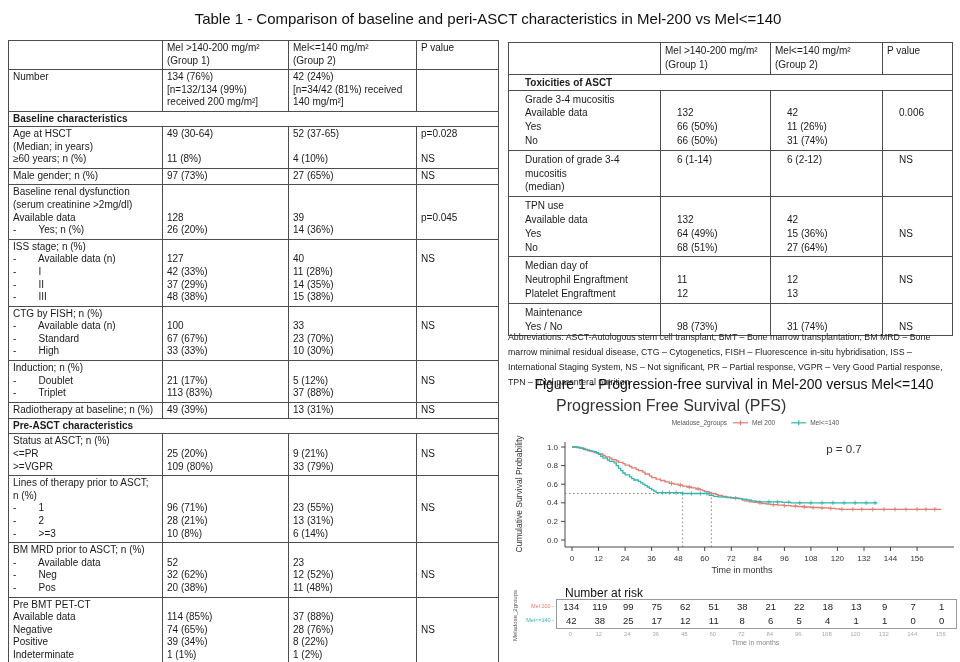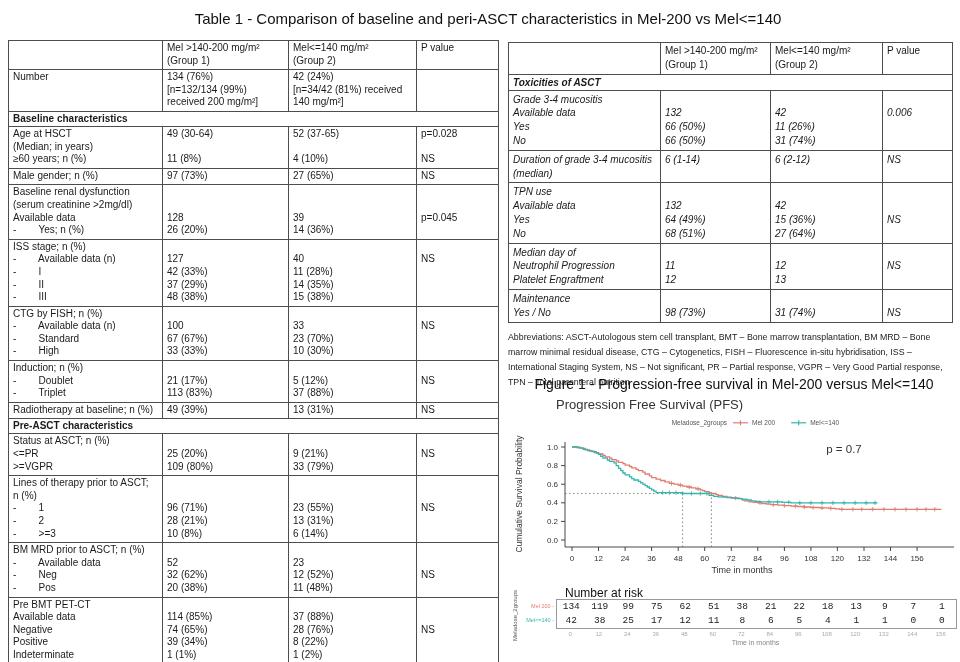--- a/index.html
+++ b/index.html
@@ -9,37 +9,37 @@
         font-size:15px;color:#111;margin-left:8px;}
   
   table.ctable{border-collapse:collapse;table-layout:fixed;background:#fff;}
   table.ctable td,table.ctable th{border:1px solid #4d4d4d;vertical-align:top;
         text-align:left;font-weight:normal;padding:1px 4px 2px 4px;font-size:10px;}
   table.ctable .ln{white-space:pre-wrap;line-height:12.6px;min-height:12.6px;}
   table.ctable td.section{font-weight:bold;}
   #tbl-left{position:absolute;left:8px;top:40px;width:490px;}
   #tbl-right{position:absolute;left:508px;top:42px;width:444px;}
   #tbl-right .ln{line-height:13.8px;min-height:13.8px;}
-  #tbl-right td{padding:2px 4px;font-style:italic;}
+  #tbl-right td{padding:2px 16px;}
   
   .abbrev{position:absolute;left:508px;top:330px;width:448px;font-size:8.8px;
         line-height:15px;color:#222;}
   
   .fig-title{position:absolute;left:508px;top:376px;width:452px;text-align:center;
         font-size:14px;color:#111;}
-  .pfs-sub{position:absolute;left:556px;top:397px;font-size:13px;color:#333;}
+  .pfs-sub{position:absolute;left:556px;top:397px;font-size:16px;color:#333;}
   #km-svg{position:absolute;left:512px;top:412px;width:448px;height:173px;}
   
   .risk-axis-label{position:absolute;left:512px;top:585px;height:60px;width:10px;
         font-size:6px;color:#555;writing-mode:vertical-rl;transform:rotate(180deg);
         text-align:center;}
   .risk-title{position:absolute;left:565px;top:586px;font-size:12px;color:#111;}
   .risk-box{position:absolute;left:556px;top:599px;width:399px;height:28px;
         border:1px solid #999;background:#fff;}
-  .risk-row{display:flex;height:14px;font-family:Liberation Mono, monospace;}
+  .risk-row{display:flex;height:14px;}
   .risk-cell{flex:1;text-align:center;font-size:9.5px;line-height:14px;color:#222;}
   .risk-names{position:absolute;left:500px;top:599px;width:54px;text-align:right;}
   .risk-name{font-size:5.5px;line-height:14px;height:14px;}
   .mini-ticks{position:absolute;left:556px;top:631px;width:399px;display:flex;}
   .mini-tick{flex:1;text-align:center;font-size:6px;color:#aaa;}
   .mini-xlabel{position:absolute;left:556px;top:639px;width:399px;text-align:center;
         font-size:7px;color:#888;}
 </style>
 </head>
 <body>
@@ -458,21 +458,21 @@
           <td>
             <div class="ln">&nbsp;</div>
             <div class="ln">&nbsp;</div>
             <div class="ln">NS</div>
             <div class="ln">&nbsp;</div>
           </td>
         </tr>
         <tr>
           <td>
             <div class="ln">Median day of</div>
-            <div class="ln">Neutrophil Progression</div>
+            <div class="ln">Neutrophil Engraftment</div>
             <div class="ln">Platelet Engraftment</div>
           </td>
           <td>
             <div class="ln">&nbsp;</div>
             <div class="ln">11</div>
             <div class="ln">12</div>
           </td>
           <td>
             <div class="ln">&nbsp;</div>
             <div class="ln">12</div>

